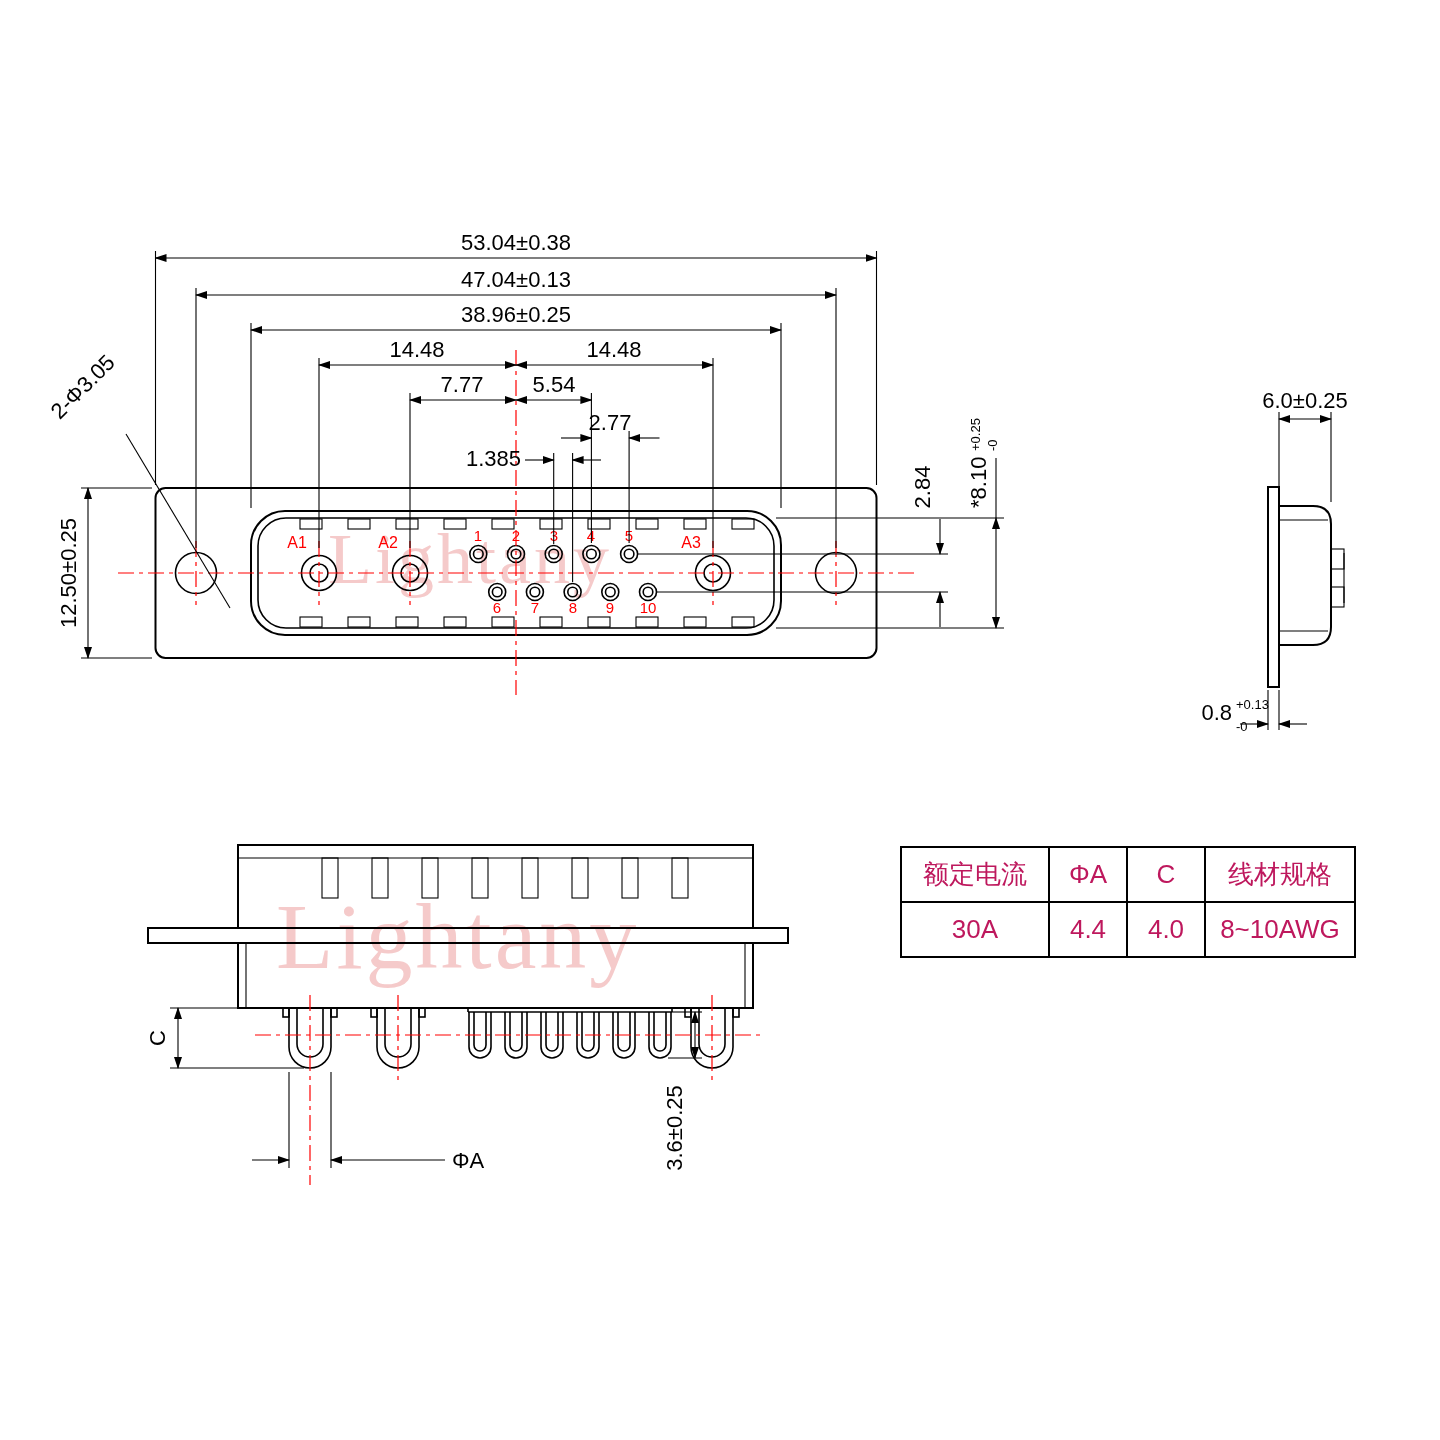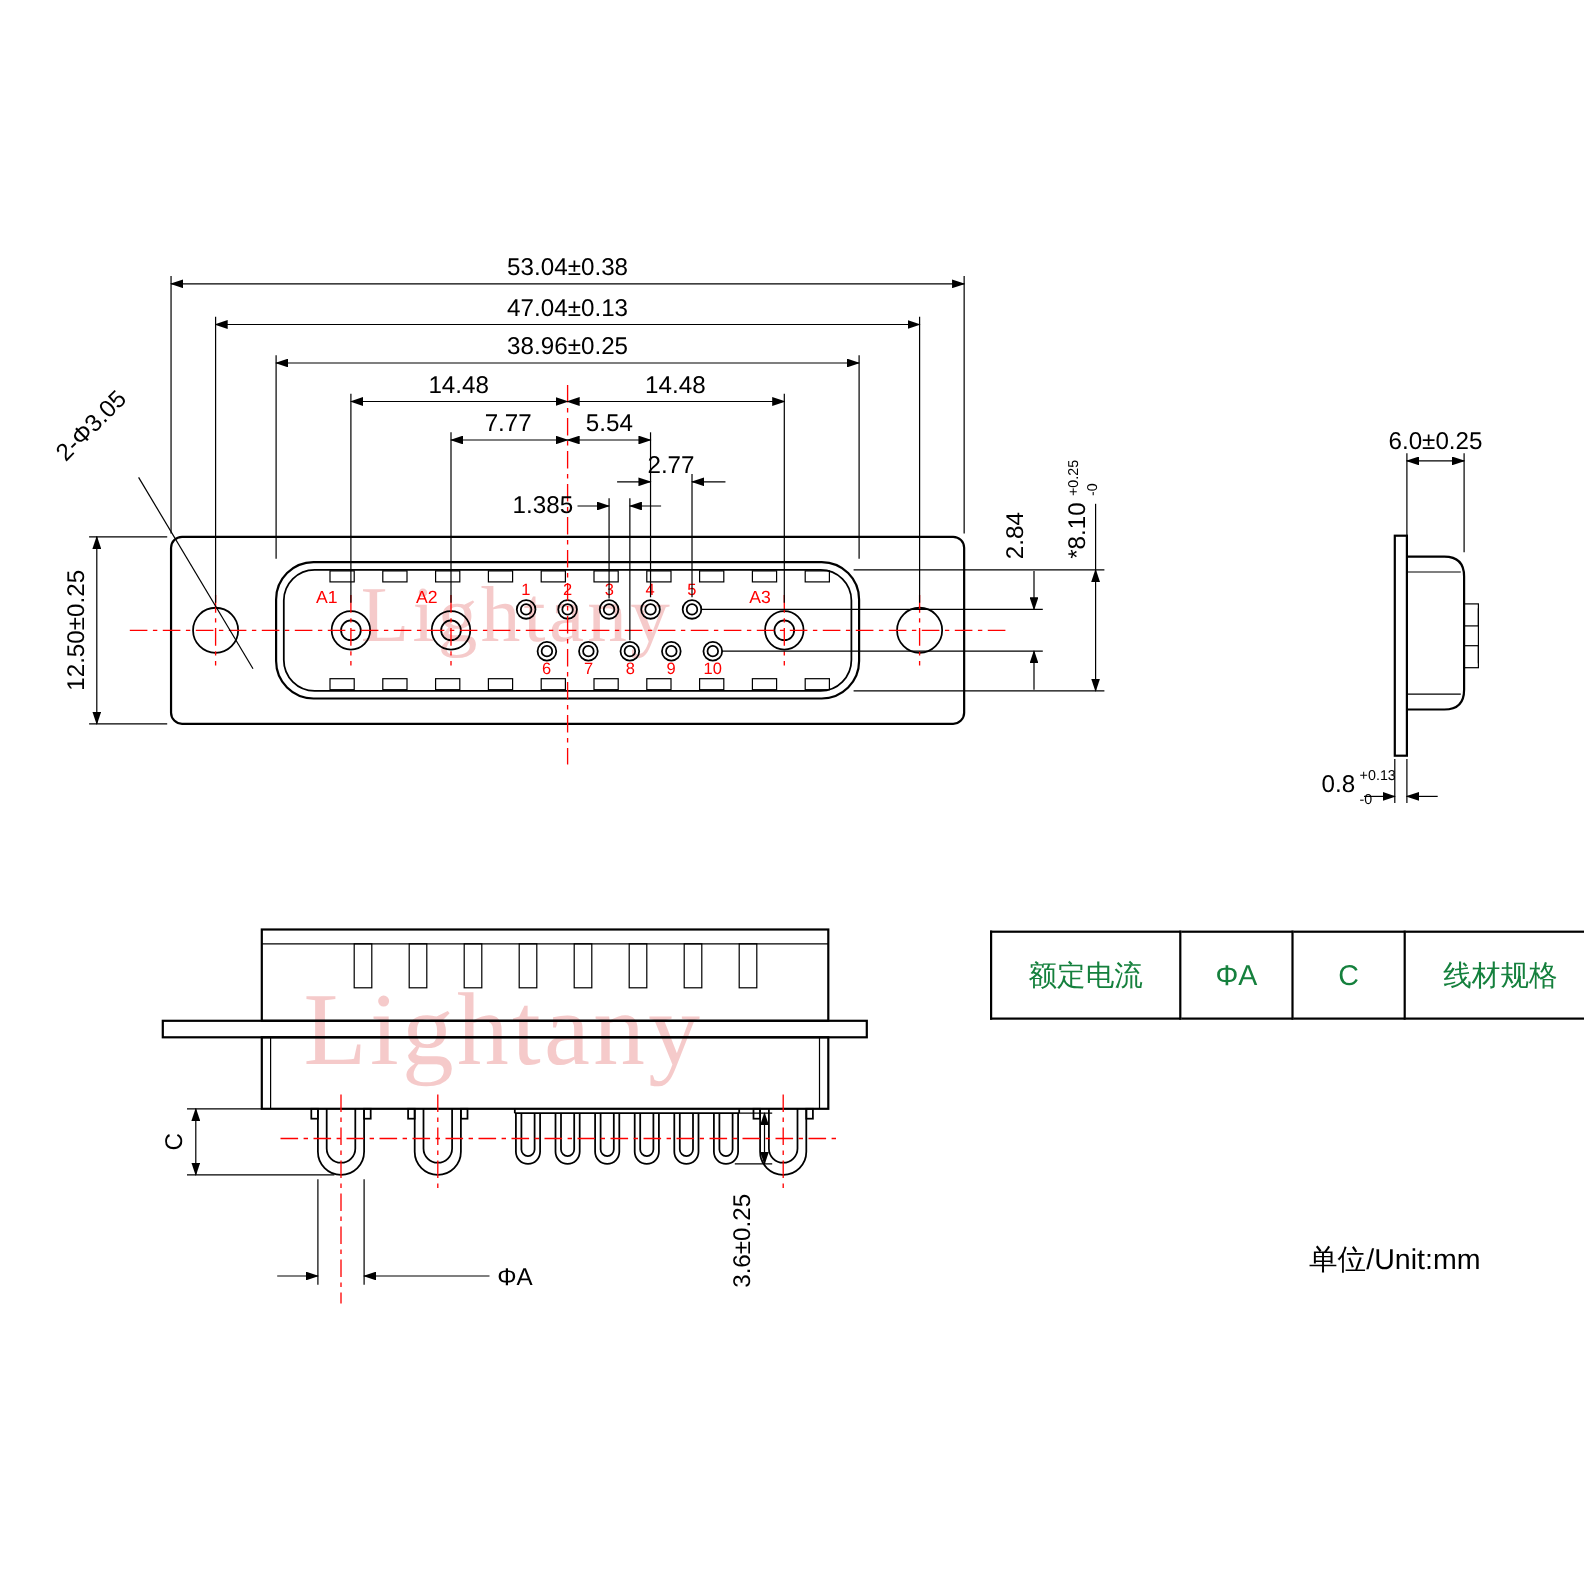--- a/index.html
+++ b/index.html
@@ -14,21 +14,21 @@
   .geo2{fill:none;stroke:#000;stroke-width:1.6;}
   .thin{fill:none;stroke:#000;stroke-width:1.1;}
   .red{fill:none;stroke:#ff0000;stroke-width:1.2;stroke-dasharray:16 5 4 5;}
   text.dim{font:22px "Liberation Sans",sans-serif;fill:#000;}
   text.tol{font:13px "Liberation Sans",sans-serif;fill:#000;}
   text.pin{font:15px "Liberation Sans",sans-serif;fill:#ff0000;}
   text.contact{font:16px "Liberation Sans",sans-serif;fill:#ff0000;}
   table.spec{position:absolute;left:900px;top:846px;border-collapse:collapse;table-layout:fixed;
              width:446px;}
   table.spec th,table.spec td{border:2px solid #000;text-align:center;vertical-align:middle;
-             height:53px;font-size:26px;font-weight:normal;color:#15803d;padding:12px;}
+             height:53px;font-size:26px;font-weight:normal;color:#be185d;padding:0;}
   .c1{width:146px;} .c2{width:76px;} .c3{width:76px;} .c4{width:148px;border-radius:23px;}
   .unit-note{position:absolute;left:1046px;top:1128px;width:300px;text-align:right;
              font-size:26px;color:#000;}
 </style>
 </head>
 <body>
 
 <div class="canvas">
 
   <div id="wm-front" class="watermark">Lightany</div>
@@ -335,18 +335,23 @@
   </svg>
 
   <table class="spec">
     <tbody>
         <tr>
       <th class="c1">额定电流</th>
       <th class="c2">ΦA</th>
       <th class="c3">C</th>
       <th class="c4">线材规格</th>
     </tr>
+    <tr>
+      <td>30A</td>
+      <td>4.4</td>
+      <td>4.0</td>
+      <td>8~10AWG</td>
+    </tr>
   </tbody>
     </table>
 
-  <div class="unit-note">单位/Unit:mm</div>
 
 </div>
 
 </body></html>

